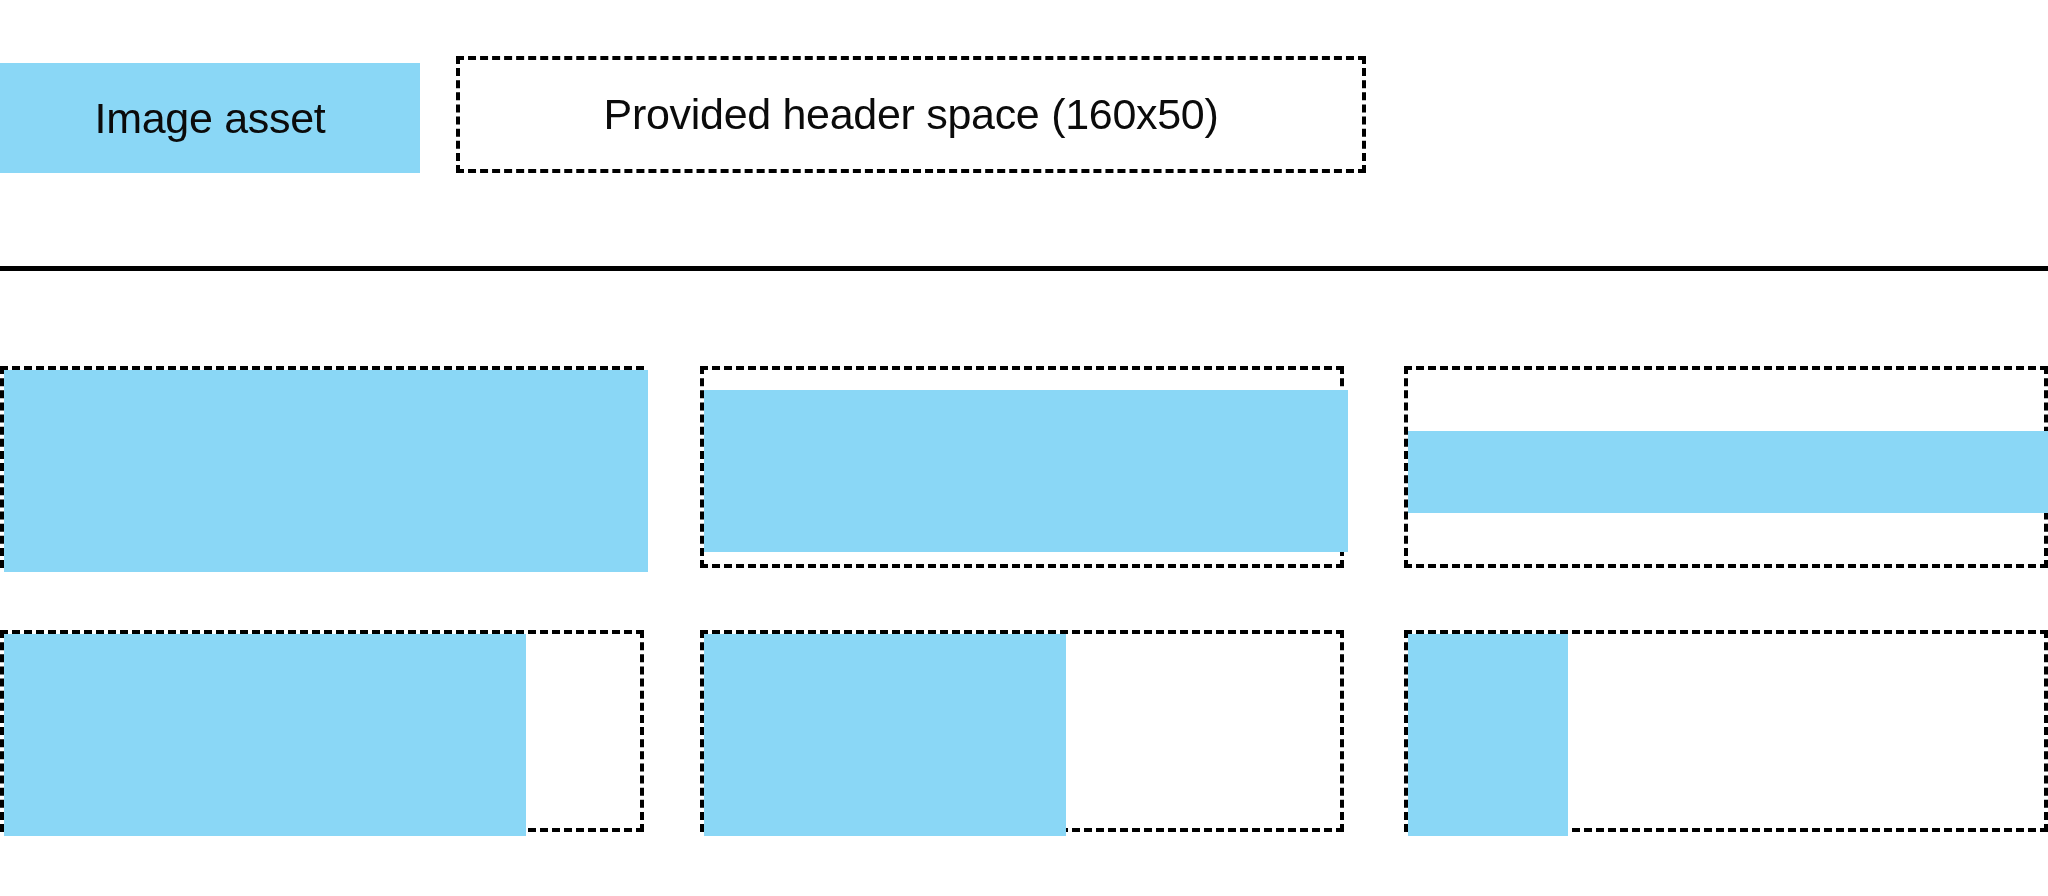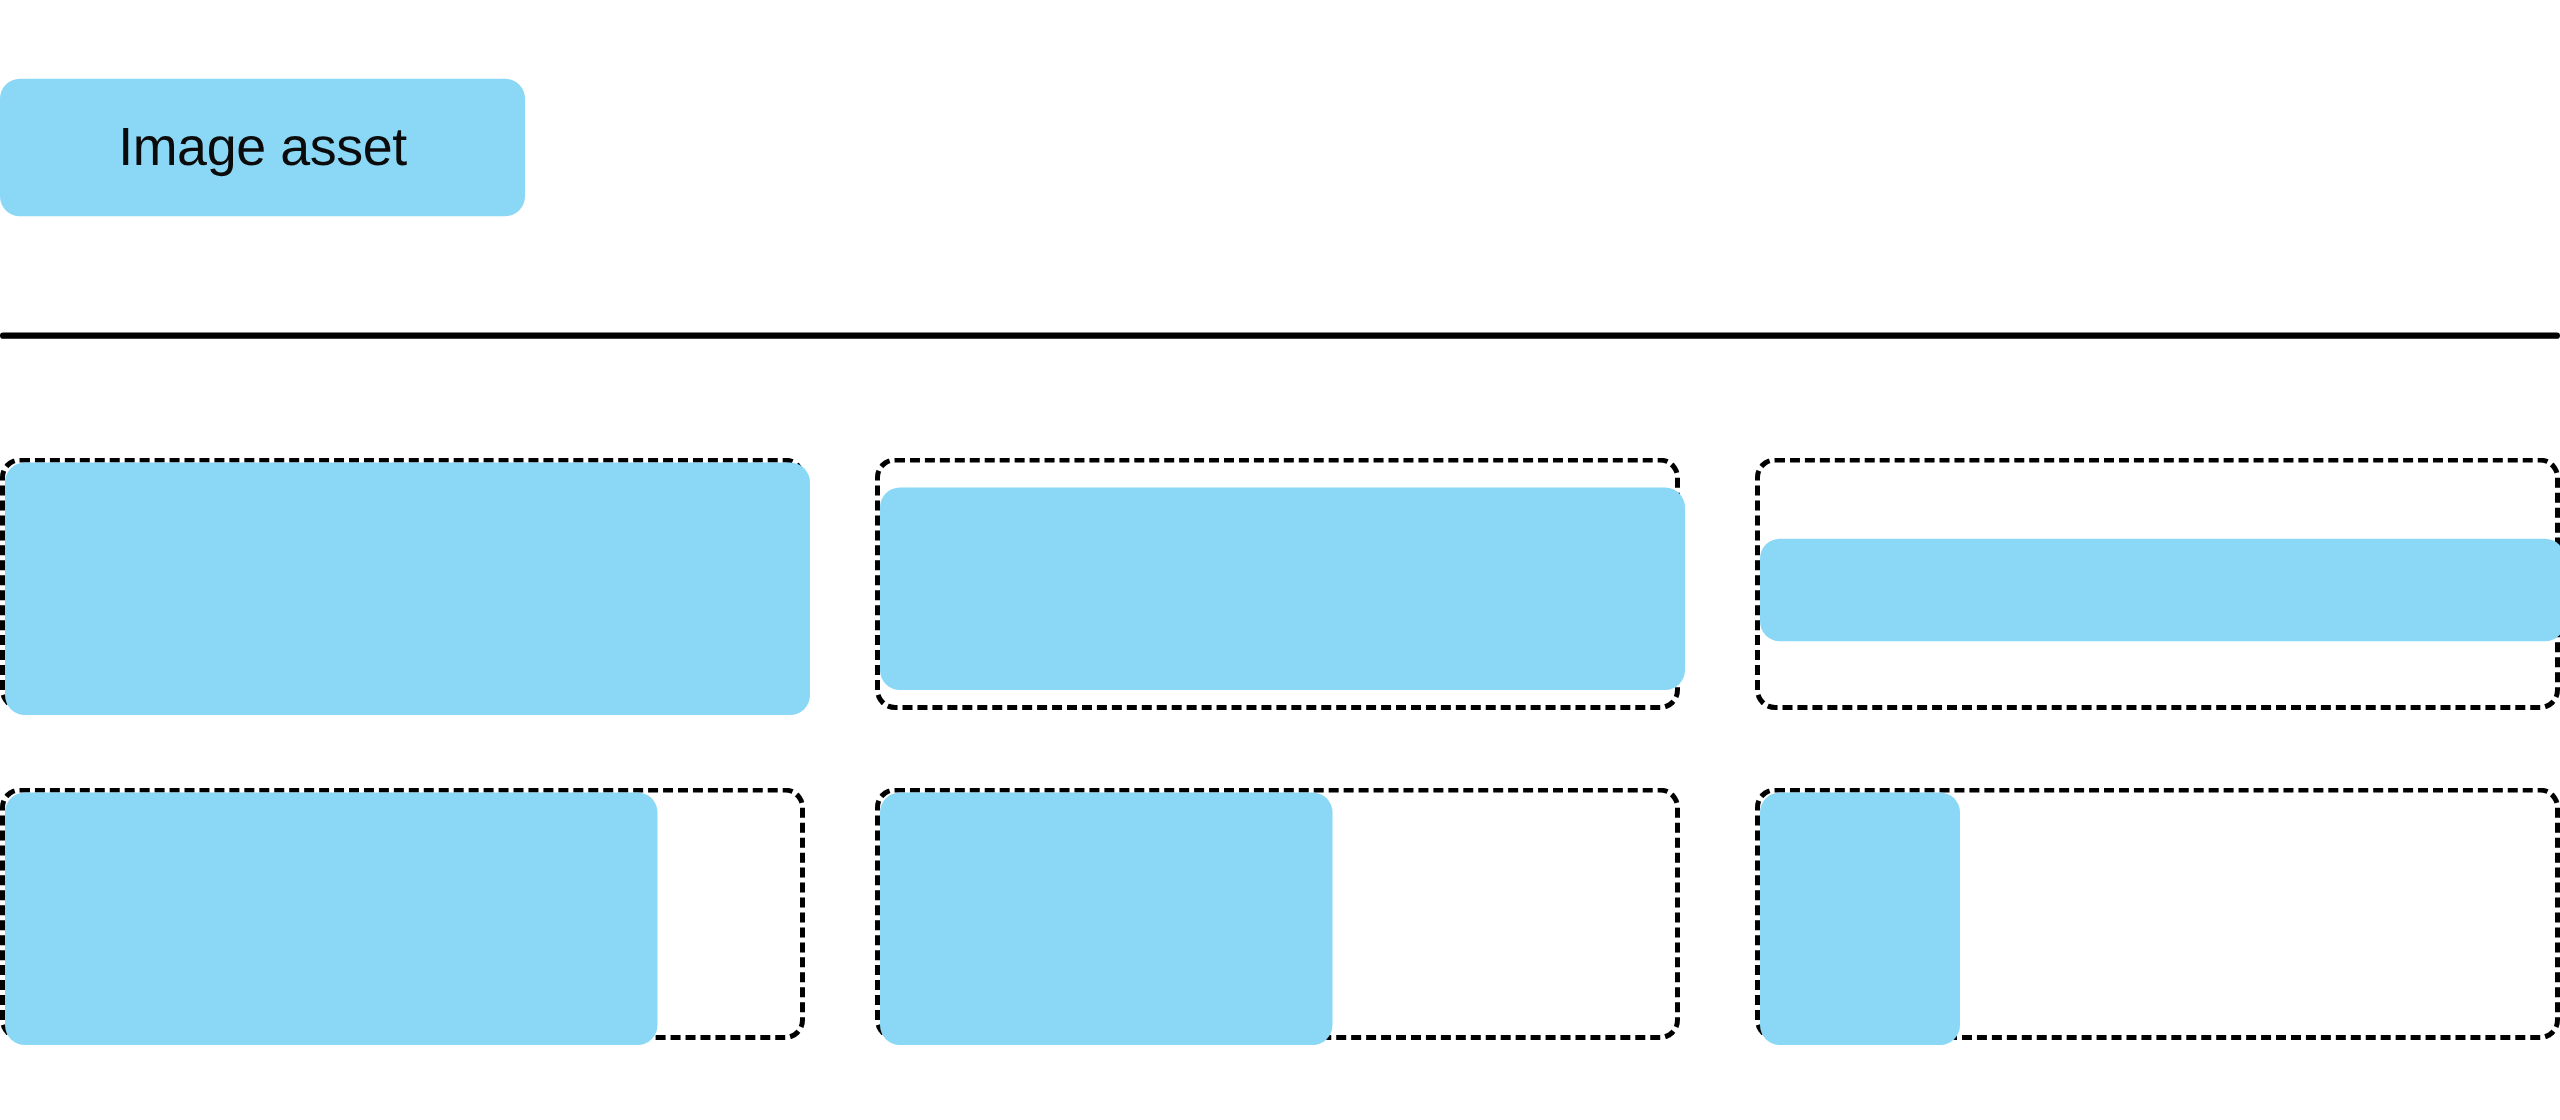--- a/index.html
+++ b/index.html
@@ -1,15 +1,15 @@
 <!DOCTYPE html>
 <html><head>
 <meta charset="utf-8">
 <style>
-  * { box-sizing: border-box; margin: 0; padding: 0; border-radius: 16px; }
+  * { box-sizing: border-box; margin: 0; padding: 0; }
 
   html, body {
     width: 2048px;
     height: 896px;
     background: #ffffff;
     font-family: "Liberation Sans", sans-serif;
     overflow: hidden;
   }
 
   #stage {
@@ -96,20 +96,23 @@
 </style>
 </head>
 <body>
 
 <div id="stage">
 
   <div class="swatch-label">
     <span class="txt">Image asset</span>
   </div>
 
+  <div class="header-space">
+    <span class="txt">Provided header space (160x50)</span>
+  </div>
 
   <div class="divider"></div>
 
   <div id="spec-grid">
       <div class="spec" style="left: 0px; top: 366px; width: 644px; height: 202px;">
         <div class="fill" style="left: 0px; top: 0px; width: 644px; height: 202px; background: rgb(138, 215, 246);"></div>
       </div>
       <div class="spec" style="left: 700px; top: 366px; width: 644px; height: 202px;">
         <div class="fill" style="left: 0px; top: 20px; width: 644px; height: 162px; background: rgb(138, 215, 246);"></div>
       </div>

